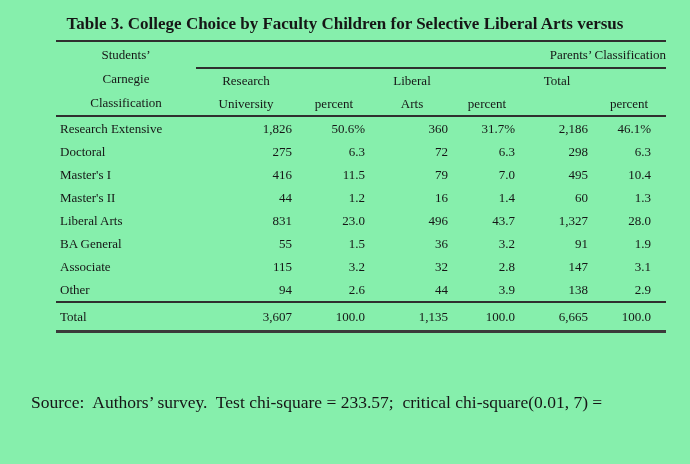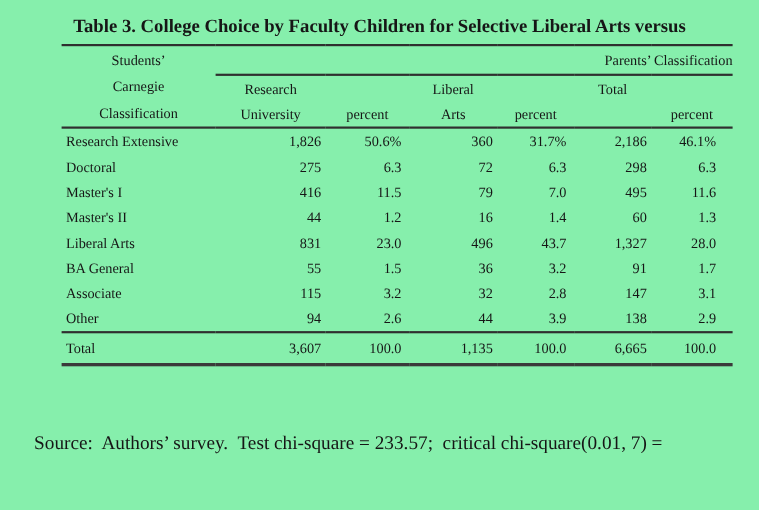--- a/index.html
+++ b/index.html
@@ -135,21 +135,21 @@
           <td class="num">298</td>
           <td class="num">6.3</td>
         </tr>
         <tr>
           <td class="lbl">Master's I</td>
           <td class="num">416</td>
           <td class="num">11.5</td>
           <td class="num">79</td>
           <td class="num">7.0</td>
           <td class="num">495</td>
-          <td class="num">11.6</td>
+          <td class="num">10.4</td>
         </tr>
         <tr>
           <td class="lbl">Master's II</td>
           <td class="num">44</td>
           <td class="num">1.2</td>
           <td class="num">16</td>
           <td class="num">1.4</td>
           <td class="num">60</td>
           <td class="num">1.3</td>
         </tr>
@@ -162,21 +162,21 @@
           <td class="num">1,327</td>
           <td class="num">28.0</td>
         </tr>
         <tr>
           <td class="lbl">BA General</td>
           <td class="num">55</td>
           <td class="num">1.5</td>
           <td class="num">36</td>
           <td class="num">3.2</td>
           <td class="num">91</td>
-          <td class="num">1.7</td>
+          <td class="num">1.9</td>
         </tr>
         <tr>
           <td class="lbl">Associate</td>
           <td class="num">115</td>
           <td class="num">3.2</td>
           <td class="num">32</td>
           <td class="num">2.8</td>
           <td class="num">147</td>
           <td class="num">3.1</td>
         </tr>

